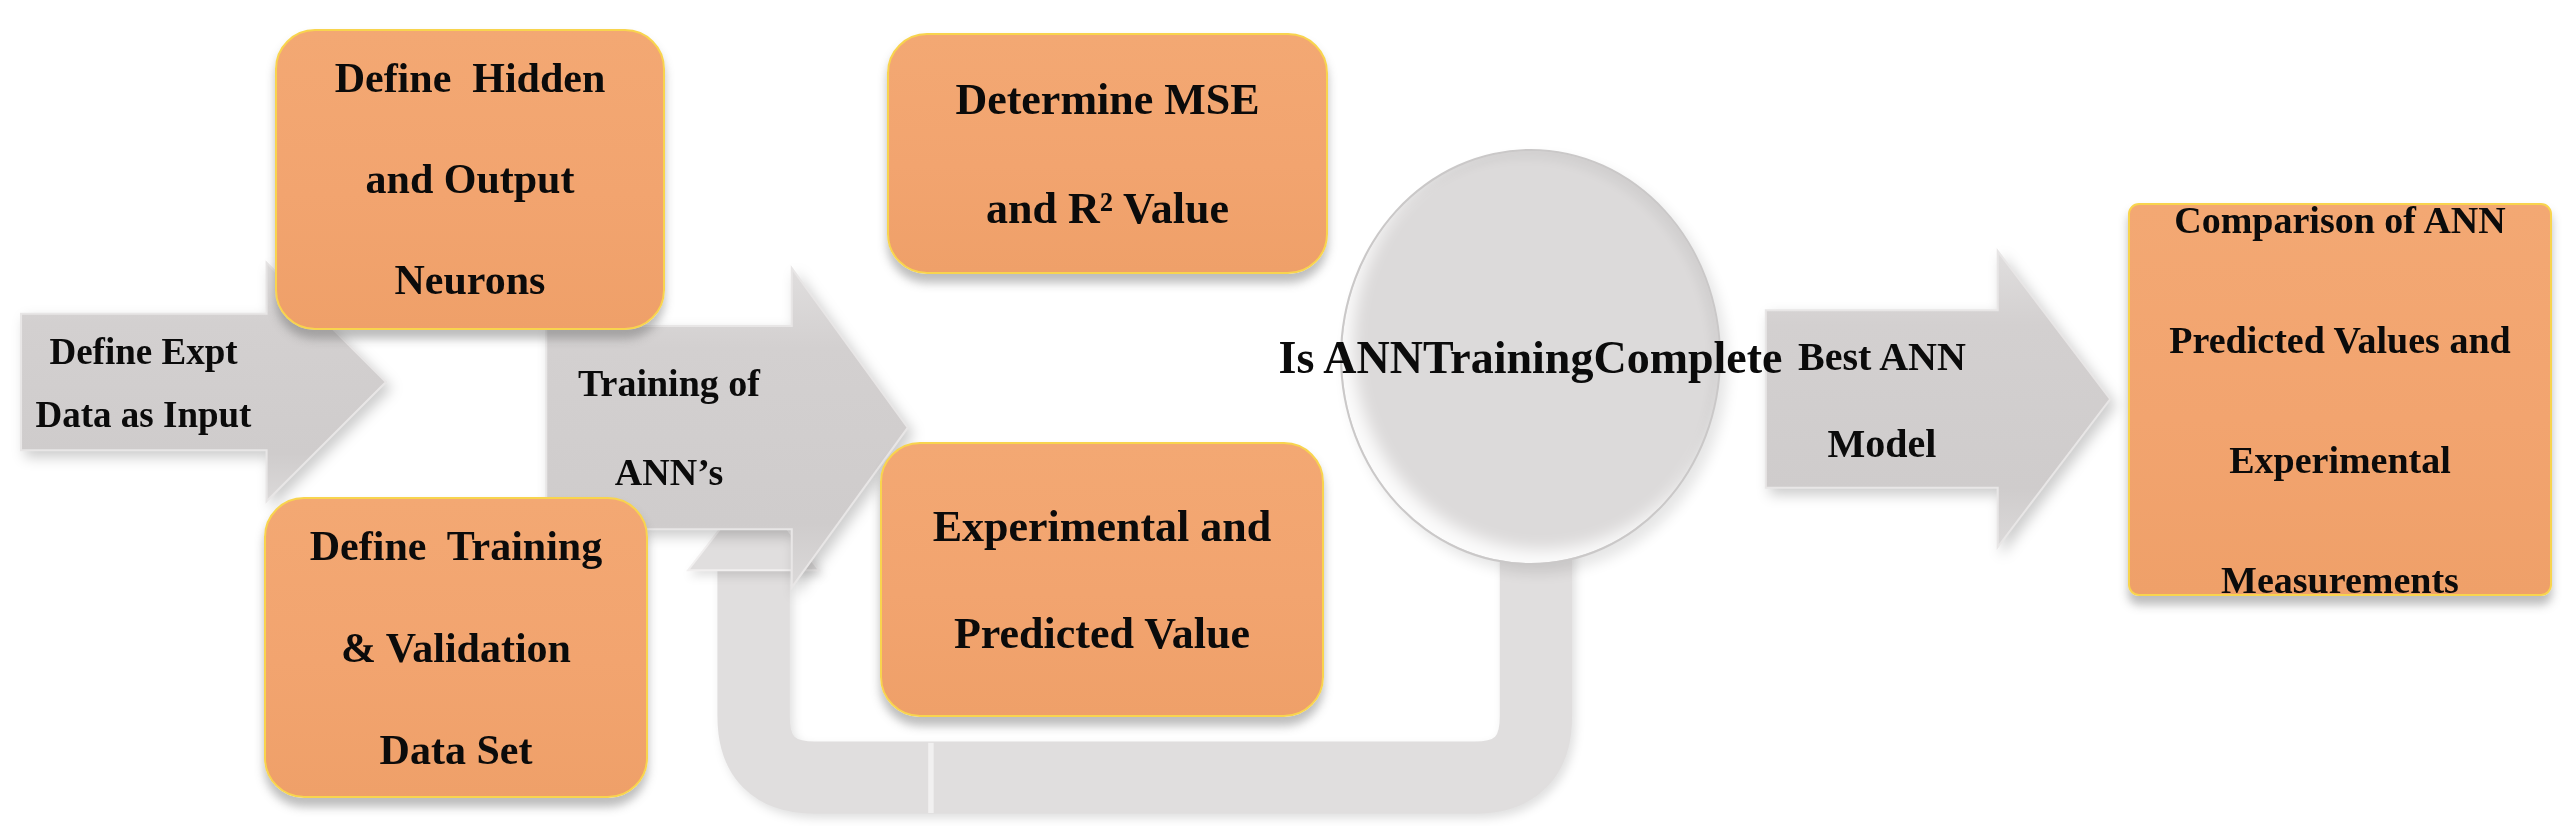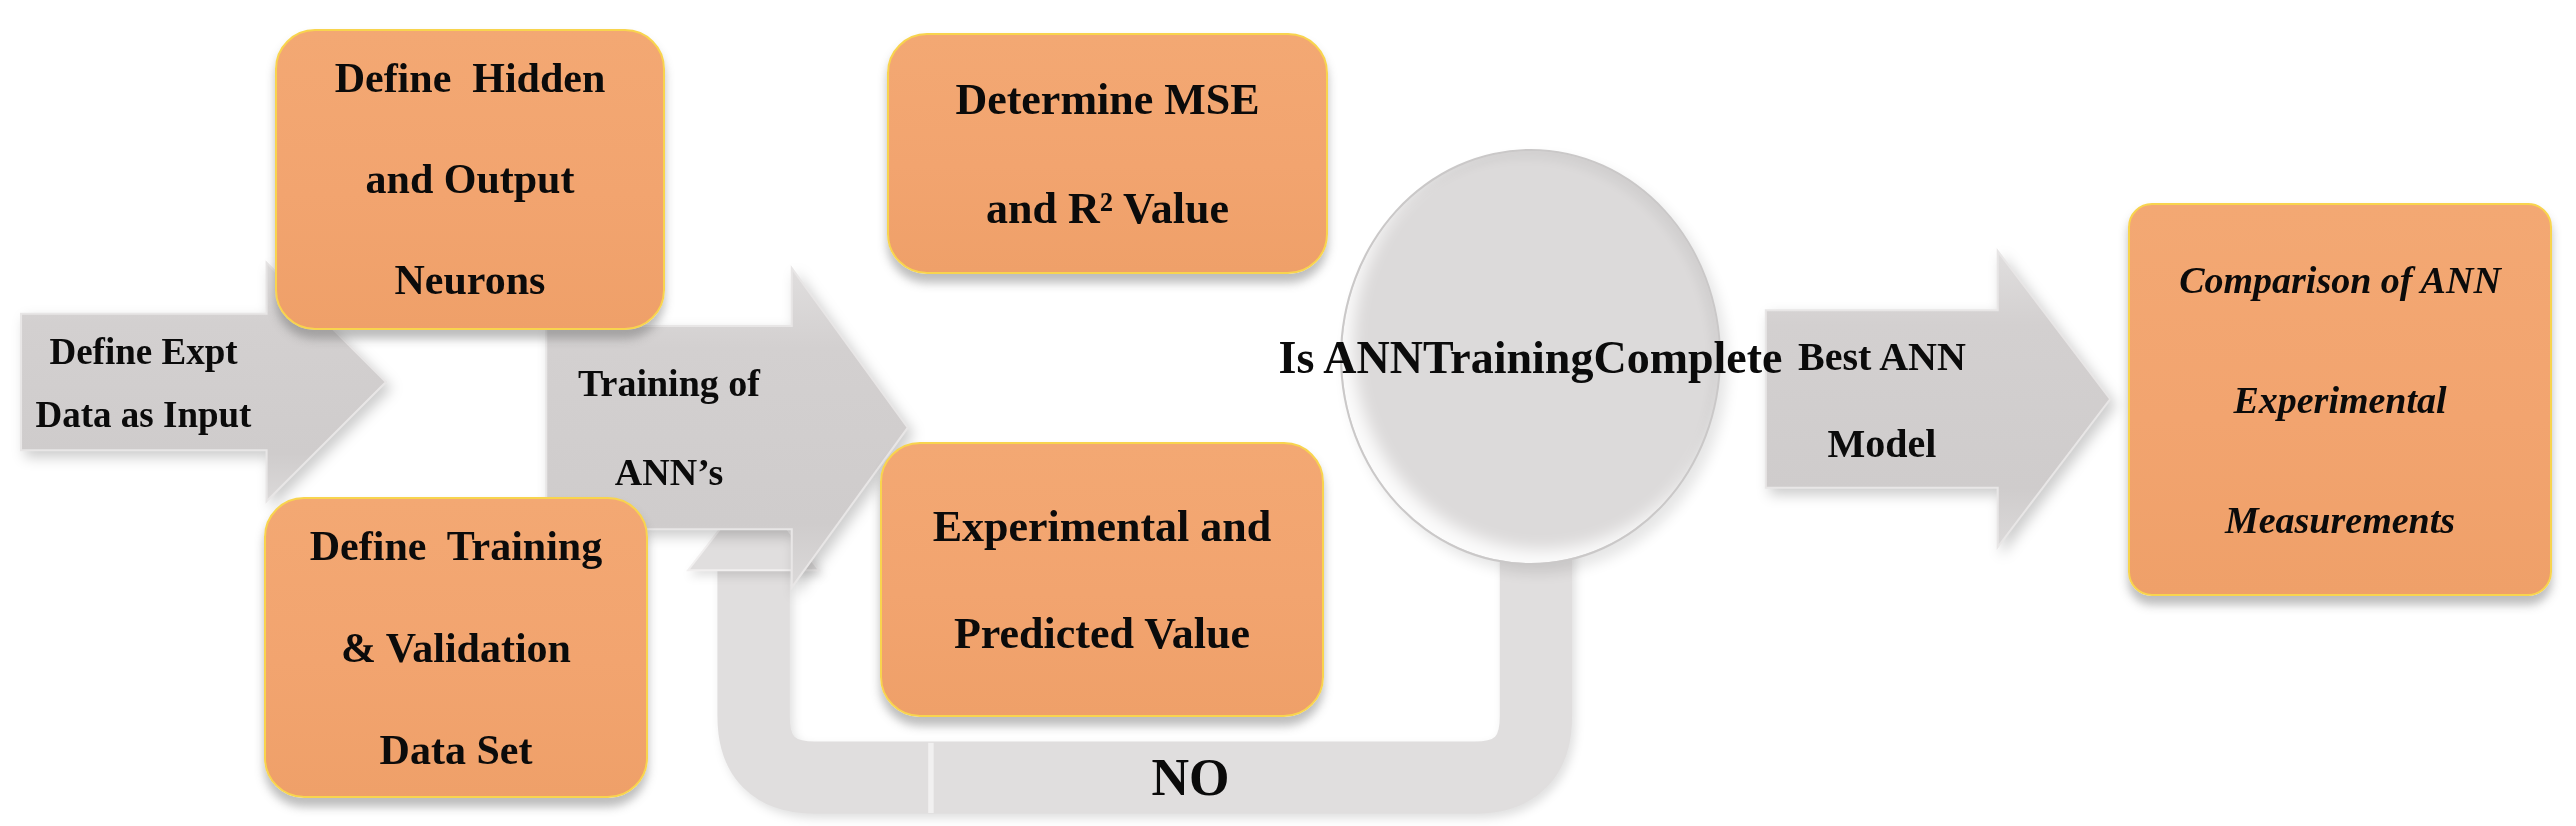--- a/index.html
+++ b/index.html
@@ -48,21 +48,21 @@
     align-items: center;
     justify-content: center;
     text-align: center;
   }
   .line { white-space: pre; }
 
   #box-hidden      { left: 275px;  top: 29px;   width: 386px; height: 297px; font-size: 42px; line-height: 77px; }
   #box-validation  { left: 264px;  top: 497px;  width: 380px; height: 297px; font-size: 42px; line-height: 78px; }
   #box-mse         { left: 887px; top: 33px;   width: 437px; height: 237px; font-size: 44px; line-height: 85px; }
   #box-compare     { left: 880px; top: 442px;  width: 440px; height: 271px; font-size: 44px; line-height: 83px; }
-  #box-comparison  { left: 2128px; top: 203px;  width: 420px; height: 389px; font-size: 38px; line-height: 96px; border-radius: 24px; font-style: italic; }
+  #box-comparison  { left: 2128px; top: 203px;  width: 420px; height: 389px; font-size: 38px; line-height: 96px; border-radius: 11px; }
 
   #decision-circle {
     position: absolute;
     left: 1340px; top: 149px;
     width: 377px; height: 412px;
     border-radius: 50%;
     background: #dcdada;
     border: 2px solid #cac8c8;
     box-shadow: inset 11px -13.6px 16.4px rgba(255,255,255,0.9),
                 inset -5.5px 6.8px 11px rgba(0,0,0,0.05),
@@ -130,37 +130,35 @@
     <span class="line">and R² Value</span>
   </div>
 
   <div class="obox" id="box-compare">
     <span class="line">Experimental and</span>
     <span class="line">Predicted Value</span>
   </div>
 
   <div class="obox" id="box-comparison">
     <span class="line">Comparison of ANN</span>
+    <span class="line">Predicted Values and</span>
     <span class="line">Experimental</span>
     <span class="line">Measurements</span>
   </div>
 
   <div class="lbl" id="lbl-input">
     <span class="line">Define Expt</span>
     <span class="line">Data as Input</span>
   </div>
 
   <div class="lbl" id="lbl-training">
     <span class="line">Training of</span>
     <span class="line">ANN’s</span>
   </div>
 
   <div class="lbl" id="lbl-best">
     <span class="line">Best ANN</span>
     <span class="line">Model</span>
   </div>
 
-  <div class="lbl" id="lbl-no">
-    <span class="line">NO</span>
-  </div>
 
 </div>
 
 
 </body></html>

